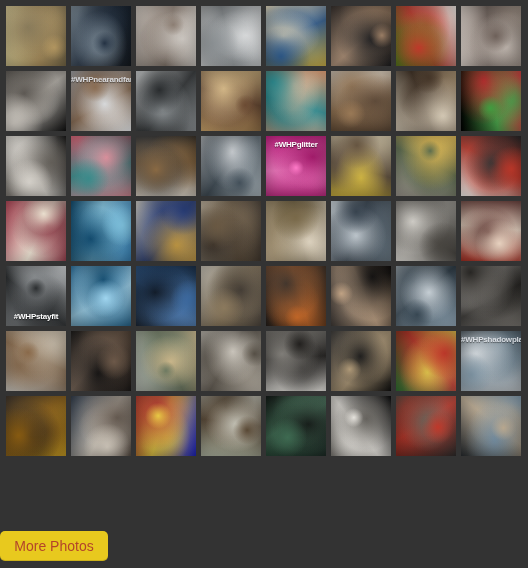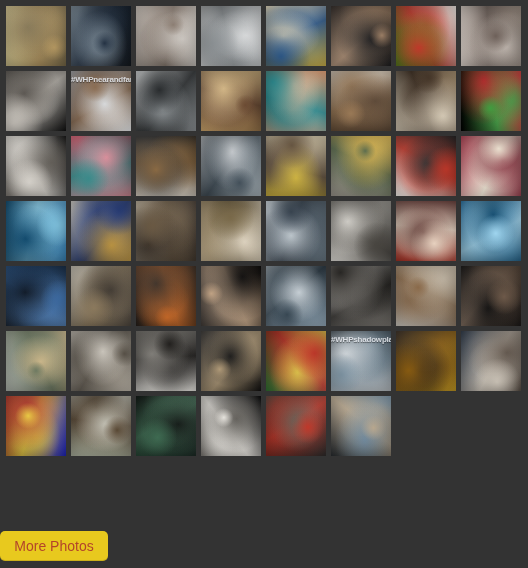--- a/index.html
+++ b/index.html
@@ -197,20 +197,26 @@
       <div class="photo-cell" title="Scattered nuts on wood with photo grid">
         <div class="photo-art" style="background: radial-gradient(at 35% 62%, rgb(47, 47, 47) 0%, rgba(0, 0, 0, 0) 62%), radial-gradient(at 75% 38%, rgb(138, 106, 68) 0%, rgba(0, 0, 0, 0) 58%), linear-gradient(357deg, rgb(231, 223, 210) 0%, rgb(138, 106, 68) 55%, rgb(47, 47, 47) 100%);"></div>
         <div class="photo-art" style="background: radial-gradient(circle at 33% 56%, rgb(138, 106, 68) 0%, rgba(0, 0, 0, 0) 47%), linear-gradient(84deg, rgba(255, 255, 255, 0.1) 0%, rgba(0, 0, 0, 0.18) 100%); mix-blend-mode: normal;"></div>
         <div class="vig"></div>
       </div>
       <div class="photo-cell" title="Blurred traffic light through blinds">
         <div class="photo-art" style="background: radial-gradient(at 52% 26%, rgb(213, 218, 222) 0%, rgba(0, 0, 0, 0) 62%), radial-gradient(at 43% 25%, rgb(69, 82, 92) 0%, rgba(0, 0, 0, 0) 58%), linear-gradient(303deg, rgb(154, 166, 173) 0%, rgb(69, 82, 92) 55%, rgb(213, 218, 222) 100%);"></div>
         <div class="photo-art" style="background: radial-gradient(circle at 64% 78%, rgb(69, 82, 92) 0%, rgba(0, 0, 0, 0) 26%), linear-gradient(271deg, rgba(255, 255, 255, 0.1) 0%, rgba(0, 0, 0, 0.18) 100%); mix-blend-mode: normal;"></div>
         <div class="vig"></div>
       </div>
+      <div class="photo-cell" title="Pink glitter hands">
+        <div class="photo-art" style="background: radial-gradient(at 78% 35%, rgb(176, 18, 111) 0%, rgba(0, 0, 0, 0) 62%), radial-gradient(at 79% 45%, rgb(255, 122, 200) 0%, rgba(0, 0, 0, 0) 58%), linear-gradient(176deg, rgb(239, 42, 160) 0%, rgb(255, 122, 200) 55%, rgb(176, 18, 111) 100%);"></div>
+        <div class="photo-art" style="background: radial-gradient(circle at 50% 53%, rgb(255, 122, 200) 0%, rgba(0, 0, 0, 0) 18%), linear-gradient(335deg, rgba(255, 255, 255, 0.1) 0%, rgba(0, 0, 0, 0.18) 100%); mix-blend-mode: normal;"></div>
+        <div class="vig"></div>
+        <div class="tag top">#WHPglitter</div>
+      </div>
       <div class="photo-cell" title="Person climbing inside tent structure">
         <div class="photo-art" style="background: radial-gradient(at 50% 70%, rgb(232, 201, 69) 0%, rgba(0, 0, 0, 0) 62%), radial-gradient(at 22% 47%, rgb(108, 90, 69) 0%, rgba(0, 0, 0, 0) 58%), linear-gradient(195deg, rgb(215, 201, 168) 0%, rgb(108, 90, 69) 55%, rgb(232, 201, 69) 100%);"></div>
         <div class="photo-art" style="background: radial-gradient(circle at 43% 16%, rgb(108, 90, 69) 0%, rgba(0, 0, 0, 0) 38%), linear-gradient(174deg, rgba(255, 255, 255, 0.1) 0%, rgba(0, 0, 0, 0.18) 100%); mix-blend-mode: normal;"></div>
         <div class="vig"></div>
       </div>
       <div class="photo-cell" title="Street art on pavement">
         <div class="photo-art" style="background: radial-gradient(at 63% 23%, rgb(224, 184, 74) 0%, rgba(0, 0, 0, 0) 62%), radial-gradient(at 54% 57%, rgb(95, 111, 79) 0%, rgba(0, 0, 0, 0) 58%), linear-gradient(25deg, rgb(185, 178, 168) 0%, rgb(95, 111, 79) 55%, rgb(224, 184, 74) 100%);"></div>
         <div class="photo-art" style="background: radial-gradient(circle at 57% 25%, rgb(95, 111, 79) 0%, rgba(0, 0, 0, 0) 19%), linear-gradient(201deg, rgba(255, 255, 255, 0.1) 0%, rgba(0, 0, 0, 0.18) 100%); mix-blend-mode: normal;"></div>
         <div class="vig"></div>
       </div>
@@ -251,20 +257,26 @@
       </div>
       <div class="photo-cell" title="Skateboarder in urban space">
         <div class="photo-art" style="background: radial-gradient(at 28% 34%, rgb(222, 219, 212) 0%, rgba(0, 0, 0, 0) 62%), radial-gradient(at 30% 25%, rgb(74, 71, 66) 0%, rgba(0, 0, 0, 0) 58%), linear-gradient(211deg, rgb(184, 181, 174) 0%, rgb(74, 71, 66) 55%, rgb(222, 219, 212) 100%);"></div>
         <div class="photo-art" style="background: radial-gradient(circle at 77% 74%, rgb(74, 71, 66) 0%, rgba(0, 0, 0, 0) 37%), linear-gradient(57deg, rgba(255, 255, 255, 0.1) 0%, rgba(0, 0, 0, 0.18) 100%); mix-blend-mode: normal;"></div>
         <div class="vig"></div>
       </div>
       <div class="photo-cell" title="Crowd of people with red tones">
         <div class="photo-art" style="background: radial-gradient(at 46% 52%, rgb(91, 47, 42) 0%, rgba(0, 0, 0, 0) 62%), radial-gradient(at 39% 56%, rgb(232, 210, 192) 0%, rgba(0, 0, 0, 0) 58%), linear-gradient(5deg, rgb(192, 57, 43) 0%, rgb(232, 210, 192) 55%, rgb(91, 47, 42) 100%);"></div>
         <div class="photo-art" style="background: radial-gradient(circle at 64% 71%, rgb(232, 210, 192) 0%, rgba(0, 0, 0, 0) 42%), linear-gradient(213deg, rgba(255, 255, 255, 0.1) 0%, rgba(0, 0, 0, 0.18) 100%); mix-blend-mode: normal;"></div>
         <div class="vig"></div>
+      </div>
+      <div class="photo-cell" title="Monochrome skateboard jump with clouds">
+        <div class="photo-art" style="background: radial-gradient(at 47% 17%, rgb(142, 146, 149) 0%, rgba(0, 0, 0, 0) 62%), radial-gradient(at 60% 66%, rgb(43, 46, 48) 0%, rgba(0, 0, 0, 0) 58%), linear-gradient(219deg, rgb(207, 211, 214) 0%, rgb(43, 46, 48) 55%, rgb(142, 146, 149) 100%);"></div>
+        <div class="photo-art" style="background: radial-gradient(circle at 50% 37%, rgb(43, 46, 48) 0%, rgba(0, 0, 0, 0) 21%), linear-gradient(241deg, rgba(255, 255, 255, 0.1) 0%, rgba(0, 0, 0, 0.18) 100%); mix-blend-mode: normal;"></div>
+        <div class="vig"></div>
+        <div class="tag bottom">#WHPstayfit</div>
       </div>
       <div class="photo-cell" title="Surfer riding a wave">
         <div class="photo-art" style="background: radial-gradient(at 54% 24%, rgb(13, 79, 120) 0%, rgba(0, 0, 0, 0) 62%), radial-gradient(at 40% 25%, rgb(159, 213, 239) 0%, rgba(0, 0, 0, 0) 58%), linear-gradient(151deg, rgb(46, 134, 193) 0%, rgb(159, 213, 239) 55%, rgb(13, 79, 120) 100%);"></div>
         <div class="photo-art" style="background: radial-gradient(circle at 58% 54%, rgb(159, 213, 239) 0%, rgba(0, 0, 0, 0) 40%), linear-gradient(274deg, rgba(255, 255, 255, 0.1) 0%, rgba(0, 0, 0, 0.18) 100%); mix-blend-mode: normal;"></div>
         <div class="vig"></div>
       </div>
       <div class="photo-cell" title="Blue toned figure in dark room">
         <div class="photo-art" style="background: radial-gradient(at 32% 44%, rgb(10, 22, 38) 0%, rgba(0, 0, 0, 0) 62%), radial-gradient(at 78% 70%, rgb(63, 111, 168) 0%, rgba(0, 0, 0, 0) 58%), linear-gradient(215deg, rgb(24, 49, 79) 0%, rgb(63, 111, 168) 55%, rgb(10, 22, 38) 100%);"></div>
         <div class="photo-art" style="background: radial-gradient(circle at 90% 55%, rgb(63, 111, 168) 0%, rgba(0, 0, 0, 0) 31%), linear-gradient(341deg, rgba(255, 255, 255, 0.1) 0%, rgba(0, 0, 0, 0.18) 100%); mix-blend-mode: normal;"></div>
         <div class="vig"></div>

